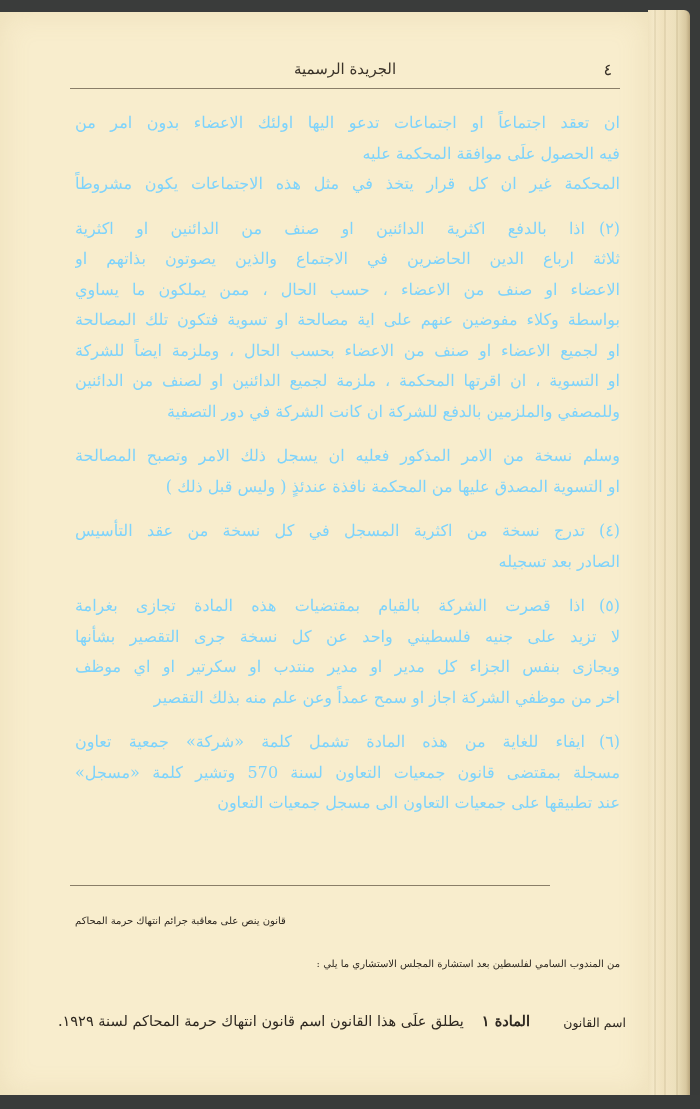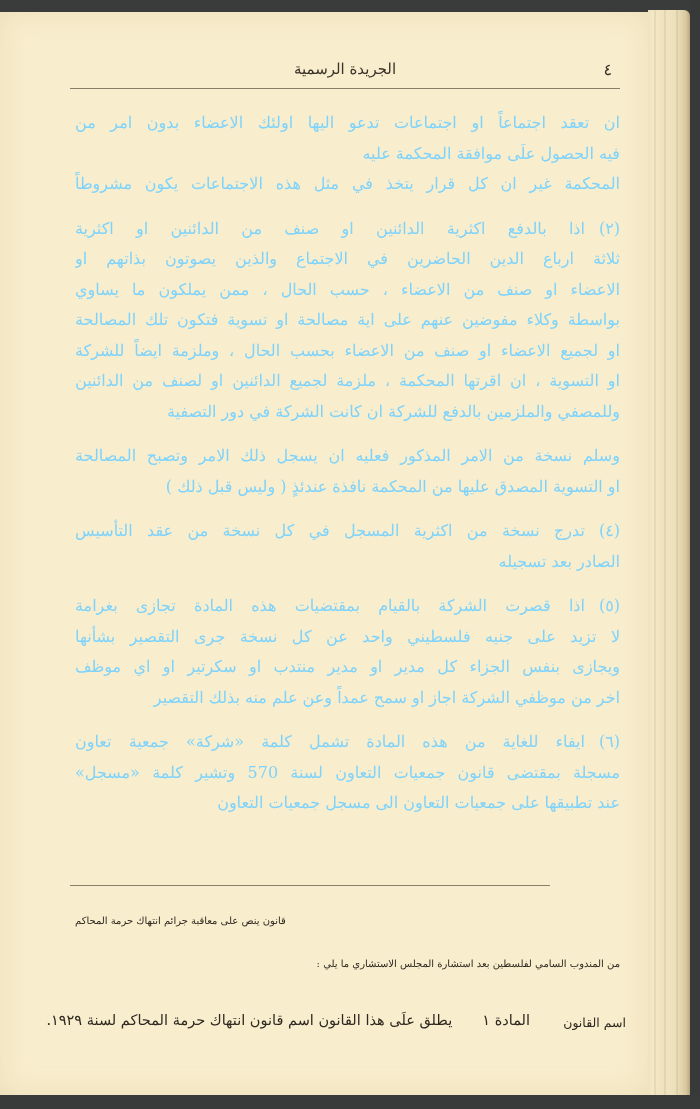--- a/index.html
+++ b/index.html
@@ -52,21 +52,21 @@
   .enacting {
     position: absolute; left: 75px; top: 958px; width: 545px;
     direction: rtl; text-align: right; font-size: 10px; color: #2e2820;
   }
   .article-row {
     position: absolute; left: 70px; top: 1012px; width: 560px; height: 24px;
     direction: rtl; font-size: 14.5px; color: #2e2820;
   }
   .margin-note { position: absolute; right: 4px; top: 3px; font-size: 12.5px; }
   .article-text { position: absolute; right: 100px; top: 0; white-space: nowrap; }
-  .article-label { margin-left: 30px; }
+  .article-label { margin-left: 18px; font-weight: bold; }
 </style>
 </head>
 <body>
 
 <div class="dark-top"></div>
 <div class="page"></div>
 <div class="page-stack"></div>
 <div class="spine-right"></div>
 <div class="bottom-edge"></div>
 

